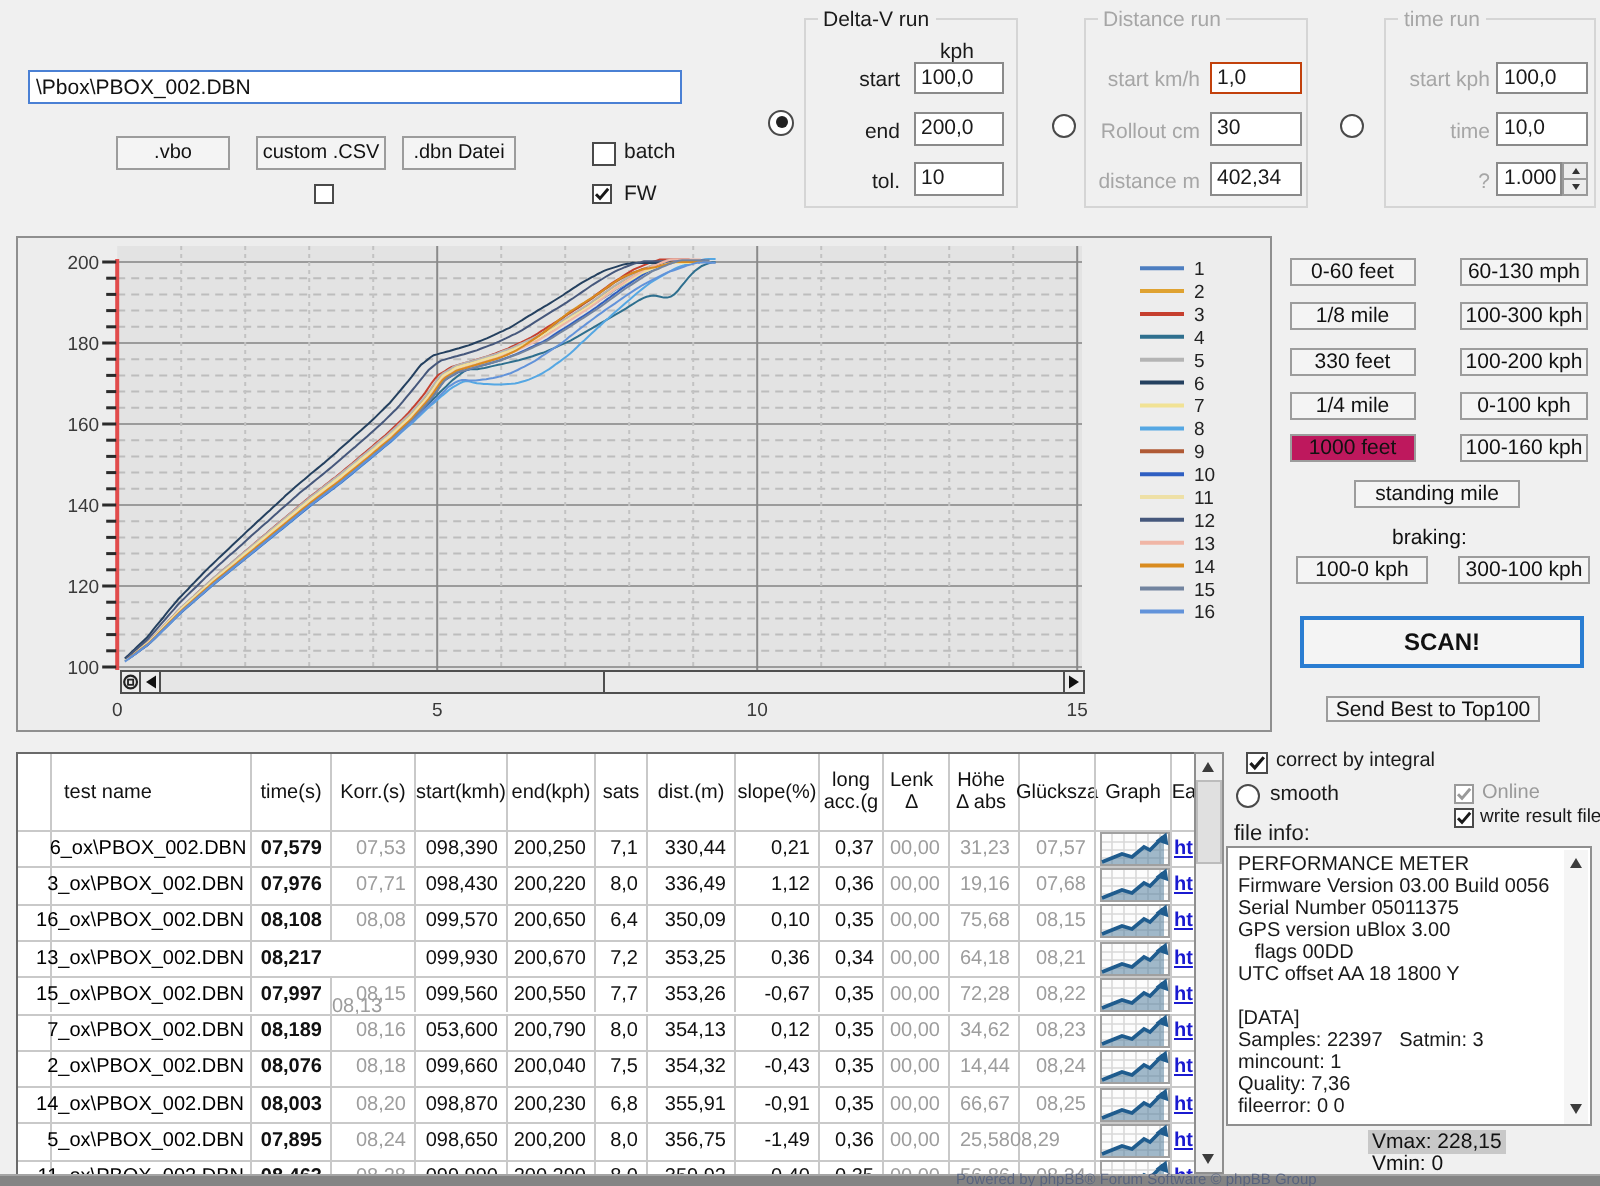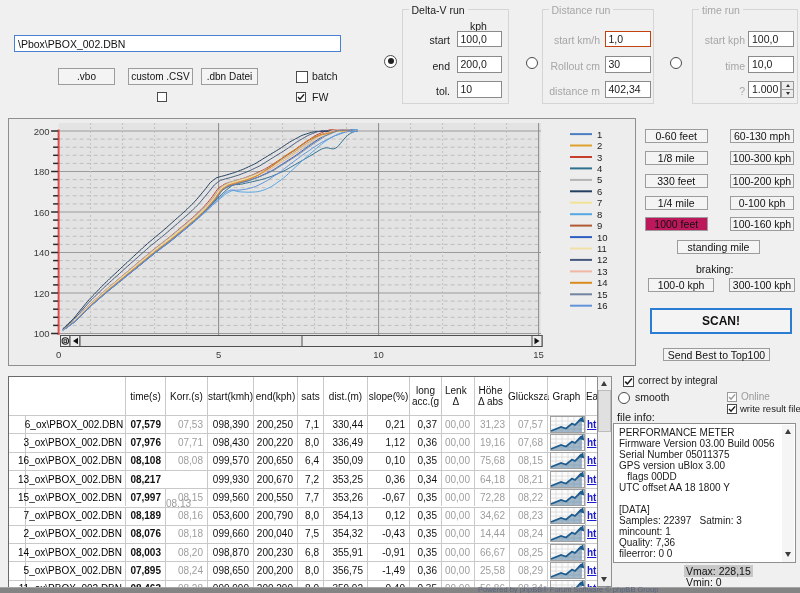--- a/index.html
+++ b/index.html
@@ -202,20 +202,21 @@
 <div style="position:absolute;left:730px;top:217.4px;width:64px;height:14px;background:#f4f4f4;border:1px solid #9c9c9c;box-sizing:border-box;display:flex;align-items:center;justify-content:center;font-size:10.5px;color:#111;white-space:nowrap;">100-160 kph</div>
 <div style="position:absolute;left:677px;top:240px;width:83px;height:14px;background:#f4f4f4;border:1px solid #9c9c9c;box-sizing:border-box;display:flex;align-items:center;justify-content:center;font-size:10.5px;color:#111;white-space:nowrap;">standing mile</div>
 <div style="position:absolute;left:696px;top:263px;font-size:10.5px;color:#111;">braking:</div>
 <div style="position:absolute;left:648px;top:278px;width:66px;height:14px;background:#f4f4f4;border:1px solid #9c9c9c;box-sizing:border-box;display:flex;align-items:center;justify-content:center;font-size:10.5px;color:#111;white-space:nowrap;">100-0 kph</div>
 <div style="position:absolute;left:729px;top:278px;width:66px;height:14px;background:#f4f4f4;border:1px solid #9c9c9c;box-sizing:border-box;display:flex;align-items:center;justify-content:center;font-size:10.5px;color:#111;white-space:nowrap;">300-100 kph</div>
 <div style="position:absolute;left:650px;top:308px;width:142px;height:26px;background:#f4f4f4;border:1px solid #9c9c9c;box-sizing:border-box;display:flex;align-items:center;justify-content:center;font-size:12px;color:#111;white-space:nowrap;border:2px solid #2a7dd2;">
       <b>SCAN!</b>
     </div>
 <div style="position:absolute;left:663px;top:348px;width:107px;height:13px;background:#f4f4f4;border:1px solid #9c9c9c;box-sizing:border-box;display:flex;align-items:center;justify-content:center;font-size:10.5px;color:#111;white-space:nowrap;">Send Best to Top100</div>
 <div id="table" style="position:absolute;left:8px;top:376px;width:601px;height:211px;background:#fff;border:1px solid #6a6a6a;overflow:hidden;">
+<div style="position:absolute;left:16px;top:0;width:100px;height:38px;border-left:1px solid #c9c9c9;display:flex;align-items:center;justify-content:flex-start;padding-left:6px;text-align:center;font-size:10px;color:#111;line-height:11px;box-sizing:border-box;">test name</div>
 <div style="position:absolute;left:116px;top:0;width:40px;height:38px;border-left:1px solid #c9c9c9;display:flex;align-items:center;justify-content:center;text-align:center;font-size:10px;color:#111;line-height:11px;box-sizing:border-box;">time(s)</div>
 <div style="position:absolute;left:156px;top:0;width:42px;height:38px;border-left:1px solid #c9c9c9;display:flex;align-items:center;justify-content:center;text-align:center;font-size:10px;color:#111;line-height:11px;box-sizing:border-box;">Korr.(s)</div>
 <div style="position:absolute;left:198px;top:0;width:46px;height:38px;border-left:1px solid #c9c9c9;display:flex;align-items:center;justify-content:center;text-align:center;font-size:10px;color:#111;line-height:11px;box-sizing:border-box;">start(kmh)</div>
 <div style="position:absolute;left:244px;top:0;width:44px;height:38px;border-left:1px solid #c9c9c9;display:flex;align-items:center;justify-content:center;text-align:right;font-size:10px;color:#111;line-height:11px;box-sizing:border-box;">end(kph)</div>
 <div style="position:absolute;left:288px;top:0;width:26px;height:38px;border-left:1px solid #c9c9c9;display:flex;align-items:center;justify-content:center;text-align:center;font-size:10px;color:#111;line-height:11px;box-sizing:border-box;">sats</div>
 <div style="position:absolute;left:314px;top:0;width:44px;height:38px;border-left:1px solid #c9c9c9;display:flex;align-items:center;justify-content:center;text-align:center;font-size:10px;color:#111;line-height:11px;box-sizing:border-box;">dist.(m)</div>
 <div style="position:absolute;left:358px;top:0;width:42px;height:38px;border-left:1px solid #c9c9c9;display:flex;align-items:center;justify-content:center;text-align:center;font-size:10px;color:#111;line-height:11px;box-sizing:border-box;">slope(%)</div>
 <div style="position:absolute;left:400px;top:0;width:32px;height:38px;border-left:1px solid #c9c9c9;display:flex;align-items:center;justify-content:center;text-align:center;font-size:10px;color:#111;line-height:11px;box-sizing:border-box;">long<br>acc.(g</div>
 <div style="position:absolute;left:432px;top:0;width:33px;height:38px;border-left:1px solid #c9c9c9;display:flex;align-items:center;justify-content:flex-start;padding-left:3px;text-align:left;text-align:center;font-size:10px;color:#111;line-height:11px;box-sizing:border-box;">Lenk<br>Δ</div>
 <div style="position:absolute;left:465px;top:0;width:35px;height:38px;border-left:1px solid #c9c9c9;display:flex;align-items:center;justify-content:flex-start;padding-left:3px;text-align:left;text-align:center;font-size:10px;color:#111;line-height:11px;box-sizing:border-box;">Höhe<br>Δ abs</div>
@@ -699,21 +700,21 @@
 <div style="position:absolute;left:400px;top:184.4px;width:32px;height:18.3px;border-left:1px solid #c9c9c9;display:flex;align-items:center;justify-content:flex-end;font-size:10px;">
         <span style="padding-right:5px;color:#111;font-weight:normal">0,36</span>
       </div>
 <div style="position:absolute;left:432px;top:184.4px;width:33px;height:18.3px;border-left:1px solid #c9c9c9;display:flex;align-items:center;justify-content:flex-end;font-size:10px;">
         <span style="padding-right:5px;color:#9d9d9d;font-weight:normal">00,00</span>
       </div>
 <div style="position:absolute;left:465px;top:184.4px;width:35px;height:18.3px;border-left:1px solid #c9c9c9;display:flex;align-items:center;justify-content:flex-end;font-size:10px;">
         <span style="padding-right:5px;color:#9d9d9d;font-weight:normal">25,58</span>
       </div>
 <div style="position:absolute;left:500px;top:184.4px;width:38px;height:18.3px;border-left:1px solid #c9c9c9;display:flex;align-items:center;justify-content:flex-end;font-size:10px;">
-        <span style="padding-right:5px;color:#9d9d9d;font-weight:normal">08,29</span>
+        <span style="padding-right:18px;color:#9d9d9d;font-weight:normal">08,29</span>
       </div>
 <div style="position:absolute;left:538px;top:184.4px;width:38px;height:18.3px;border-left:1px solid #c9c9c9;display:flex;align-items:center;justify-content:center;font-size:10px;">
         <svg width="35" height="17" viewBox="0 0 35 17">
           <rect x="0.5" y="0.5" width="34" height="16" fill="#fcfcfc" stroke="#a0a0a0" stroke-width="1"></rect>
           <line x1="6" y1="1" x2="6" y2="16" stroke="#d8d8d8" stroke-width="0.8"></line>
           <line x1="12" y1="1" x2="12" y2="16" stroke="#d8d8d8" stroke-width="0.8"></line>
           <line x1="18" y1="1" x2="18" y2="16" stroke="#d8d8d8" stroke-width="0.8"></line>
           <line x1="24" y1="1" x2="24" y2="16" stroke="#d8d8d8" stroke-width="0.8"></line>
           <line x1="30" y1="1" x2="30" y2="16" stroke="#d8d8d8" stroke-width="0.8"></line>
           <line x1="1" y1="5" x2="34" y2="5" stroke="#d8d8d8" stroke-width="0.8"></line>

